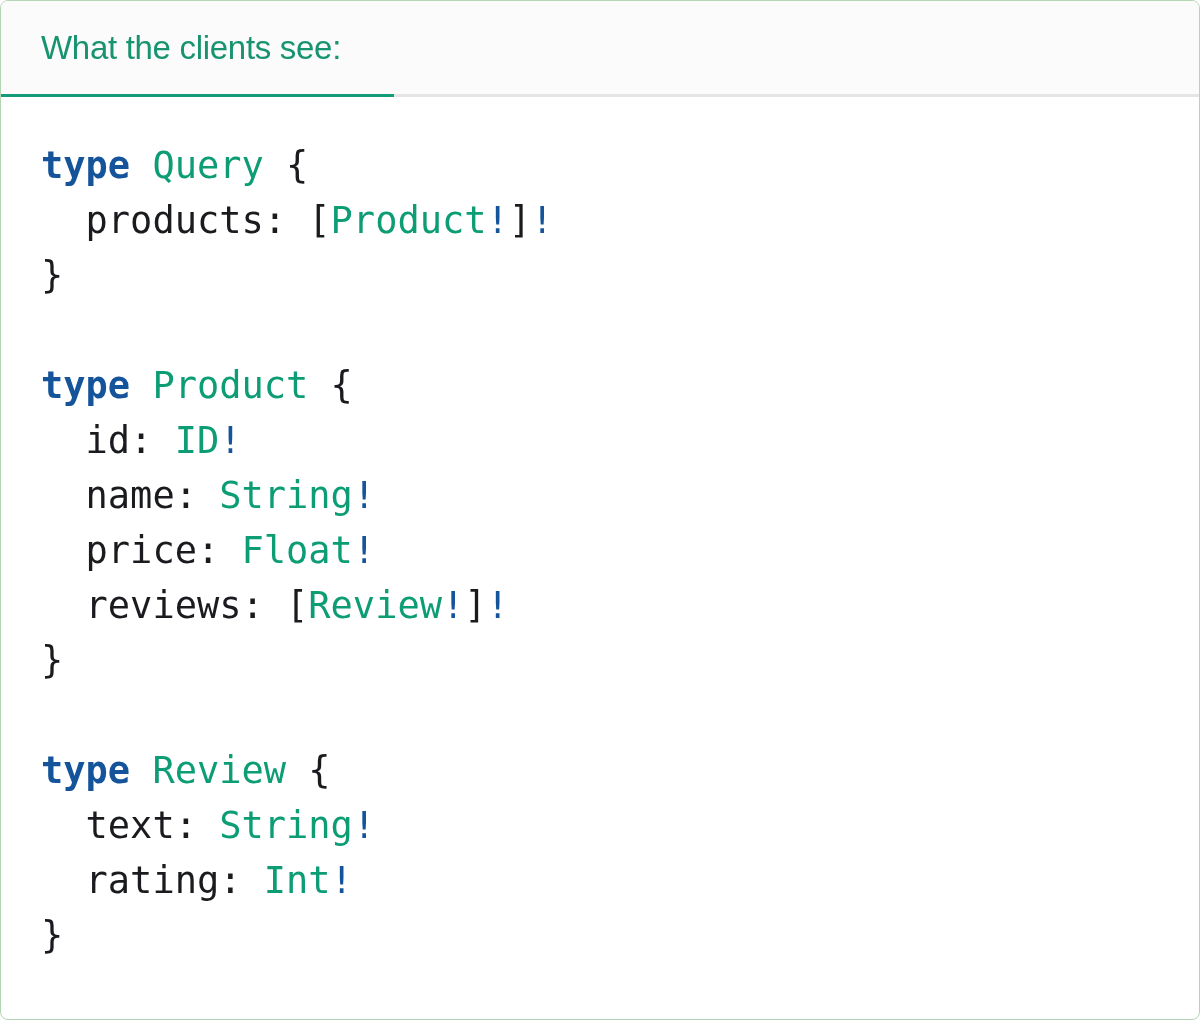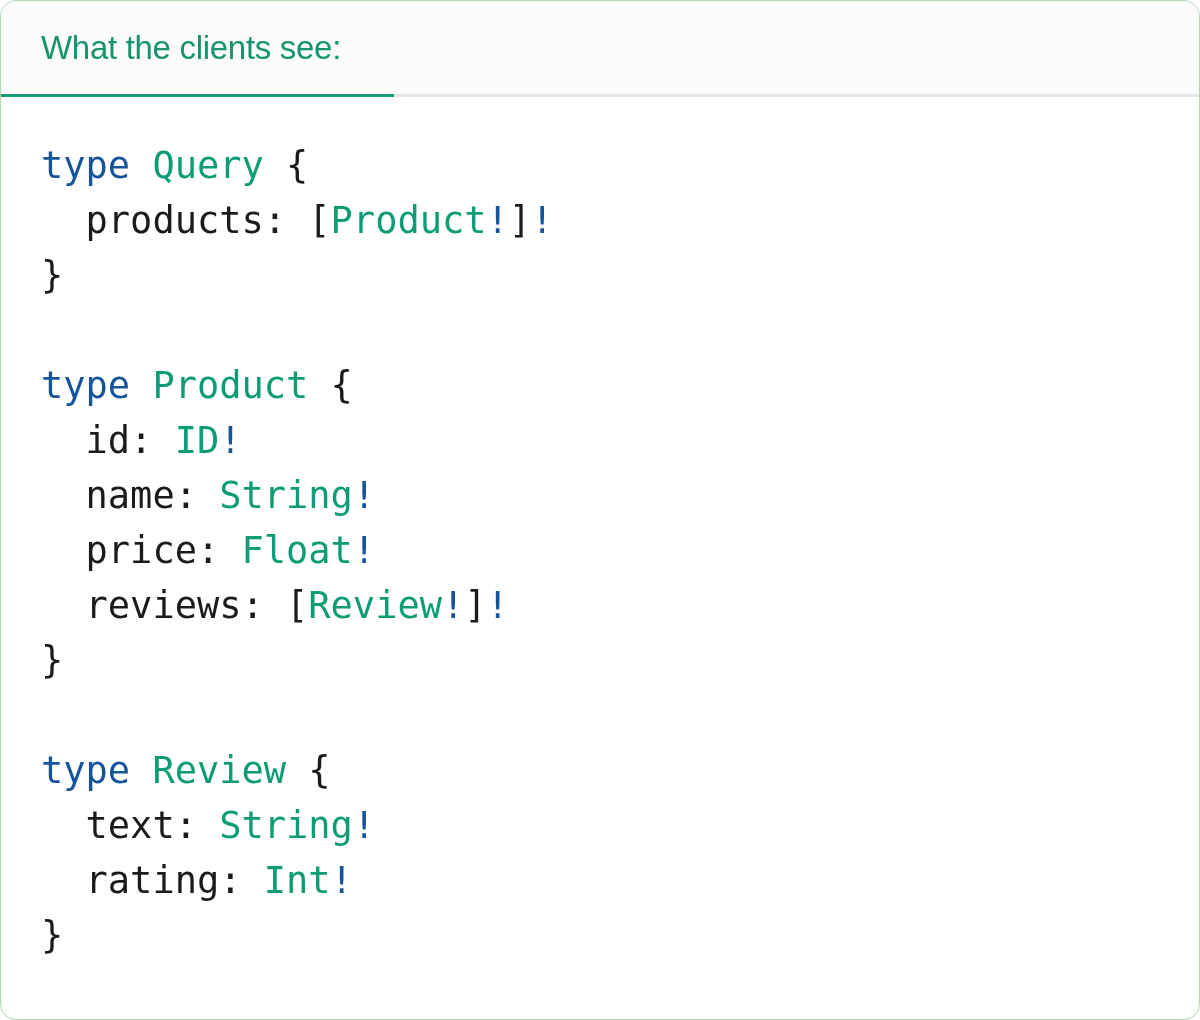--- a/index.html
+++ b/index.html
@@ -8,21 +8,21 @@
     --strip_bg:#fbfbfb; --card_border:#b3d5b3; --card_bg:#ffffff;
   }
   *{margin:0;padding:0;box-sizing:border-box;}
   html,body{width:1200px;height:1020px;background:#ffffff;overflow:hidden;}
   body{font-family:"Liberation Sans", sans-serif;}
 
   .card{
     position:absolute; inset:0;
     background:var(--card_bg);
     border:1px solid var(--card_border);
-    border-radius:16px;
+    border-radius:8px;
     overflow:hidden;
   }
 
   .tab-bar{
     position:relative;
     height:96px;
     background:var(--strip_bg);
     display:flex;
   }
   .tab-bar::after{
@@ -47,21 +47,21 @@
 
   .code{
     font-family:"DejaVu Sans Mono", monospace;
     font-size:37px;
     line-height:55px;
     padding:41px 40px 0 40px;
     color:var(--plain);
     white-space:pre;
   }
   .code-line{height:55px;}
-  .tok-kw{color:var(--kw);}
+  .tok-kw{color:var(--kw);font-weight:bold;}
   .tok-ty{color:var(--ty);text-align:center;}
   .tok-bg{color:var(--bang);}
   .tok-pl{color:var(--plain);}
 </style>
 </head>
 <body>
 
 <div class="card">
   <div class="tab-bar">
     <div class="tab">

